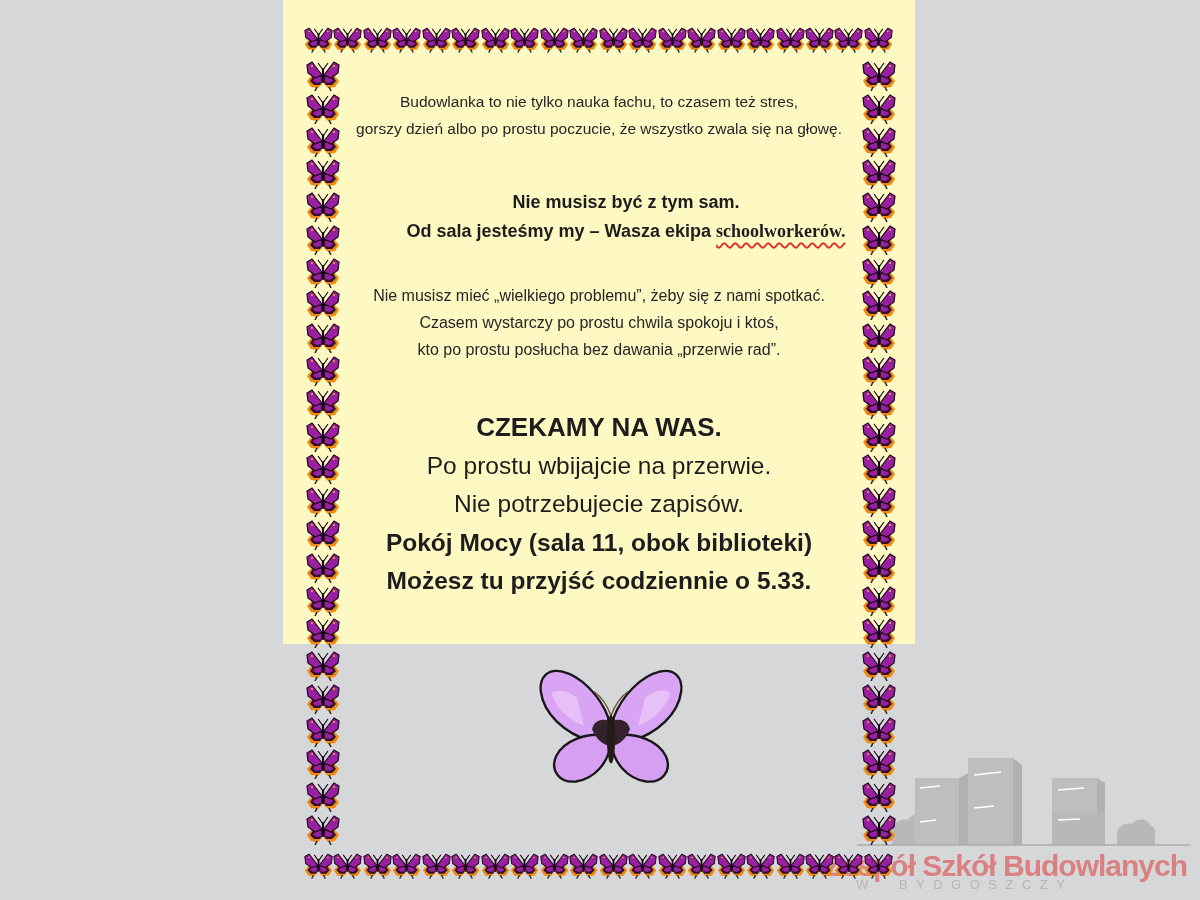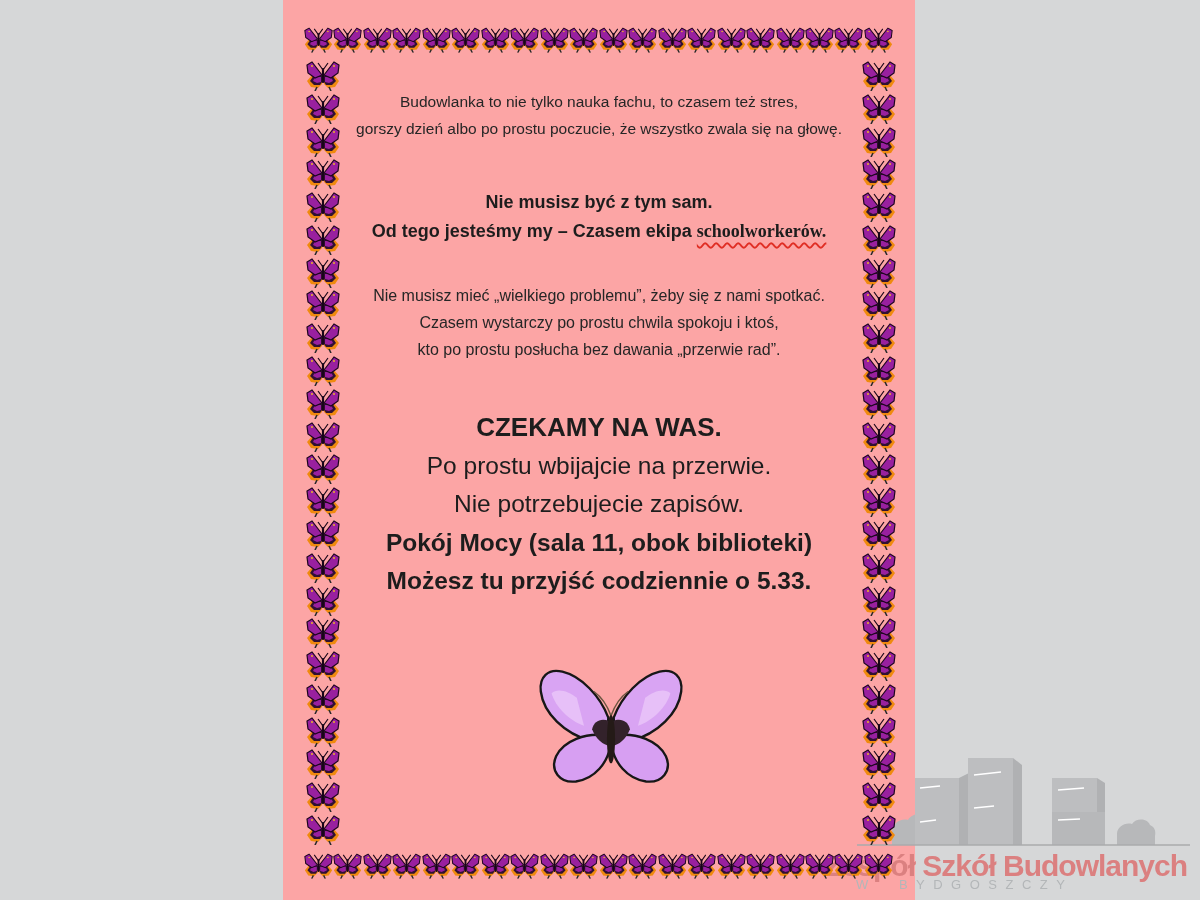--- a/index.html
+++ b/index.html
@@ -11,34 +11,34 @@
     width: 1200px;
     height: 900px;
     background: var(--bg, #d6d7d8);
     overflow: hidden;
   }
 
   
   .paper {
     position: absolute;
     left: 283px; top: 0;
-    width: 632px; height: 900px;
-    background: #fca5a5;
+    width: 632px; height: 644px;
+    background: #fef9c3;
     z-index: 1;
   }
 
   
   .tblock {
     position: absolute;
     left: 0; width: 100%;
     text-align: center;
     color: #262626;
   }
   .intro      { top: 88px;  font-size: 15.5px; line-height: 27px; }
-  .team       { top: 188px; font-size: 18px;   line-height: 29px; font-weight: bold; color: #1d1d1d; }
+  .team       { top: 188px; font-size: 18px;   line-height: 29px; font-weight: bold; color: #1d1d1d; margin-left: 27px; }
   .reassure   { top: 282px; font-size: 16px;   line-height: 27px; }
   .invite     { top: 408px; font-size: 24.5px; line-height: 38.5px; color: #1d1d1d; }
   .invite .bold { font-weight: bold; }
   .invite .big  { font-size: 26px; }
 
   .squiggle {
     text-decoration-line: underline;
     text-decoration-style: wavy;
     text-decoration-color: #e02e24;
     text-decoration-thickness: 1.5px;
@@ -118,21 +118,21 @@
 
   <div class="paper">
 
     <div class="tblock intro">
       <div>Budowlanka to nie tylko nauka fachu, to czasem też stres,</div>
       <div>gorszy dzień albo po prostu poczucie, że wszystko zwala się na głowę.</div>
     </div>
 
     <div class="tblock team">
       <div>Nie musisz być z tym sam.</div>
-      <div><span>Od tego jesteśmy my – Czasem ekipa </span><span class="squiggle">schoolworkerów.</span></div>
+      <div><span>Od sala jesteśmy my – Wasza ekipa </span><span class="squiggle">schoolworkerów.</span></div>
     </div>
 
     <div class="tblock reassure">
       <div>Nie musisz mieć „wielkiego problemu”, żeby się z nami spotkać.</div>
       <div>Czasem wystarczy po prostu chwila spokoju i ktoś,</div>
       <div>kto po prostu posłucha bez dawania „przerwie rad”.</div>
     </div>
 
     <div class="tblock invite">
       <div class="bold big">CZEKAMY NA WAS.</div>

